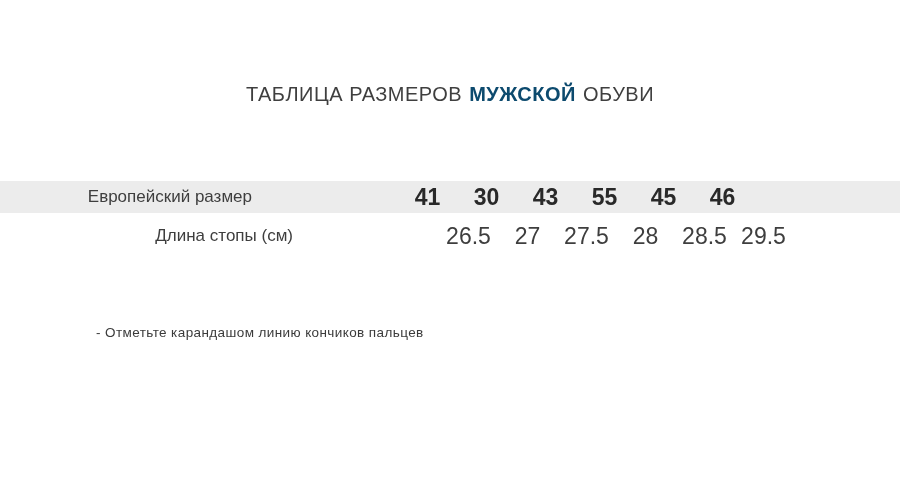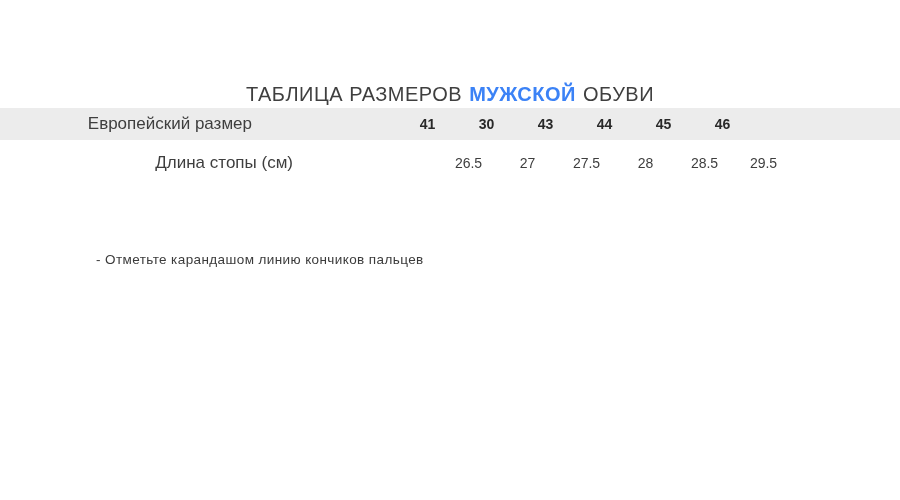--- a/index.html
+++ b/index.html
@@ -20,42 +20,42 @@
     line-height: 27px;
     font-size: 20px;
     font-weight: 400;
     color: #3f3f3f;
     letter-spacing: 0.5px;
     display: flex;
     justify-content: center;
     gap: 7px;
     white-space: nowrap;
   }
-  .title .bold { font-weight: 700; color: #3b82f6; }
+  .title .bold { font-weight: 700; color: #0c4a6e; }
 
-  .size-table { width: 900px; }
+  .size-table { margin-top: 73px; width: 900px; }
   .row { display: flex; align-items: center; width: 900px; }
   .row-sizes { background: #ececec; height: 32px; }
   .row-lengths { background: #ffffff; height: 46px; padding-left: 41px; }
 
   .label-cell {
     width: 252px;
     flex: 0 0 252px;
     text-align: right;
     font-size: 17px;
     font-weight: 400;
     color: #3e3e3e;
     white-space: nowrap;
   }
   .cells { display: flex; margin-left: 146px; }
   .cell {
     width: 59px;
     flex: 0 0 59px;
     text-align: center;
-    font-size: 14px;
+    font-size: 23px;
   }
   .row-sizes .cell { font-weight: 700; color: #292929; }
   .row-lengths .cell { font-weight: 400; color: #3e3e3e; }
 
   .instructions {
     margin: 67px 0 0 96px;
     font-size: 13.5px;
     color: #3b3b3b;
     letter-spacing: 0.4px;
   }
@@ -77,21 +77,21 @@
   </h1>
 
   <div class="size-table">
 
     <div class="row row-sizes">
       <div class="label-cell">Европейский размер</div>
       <div class="cells">
         <div class="cell">41</div>
         <div class="cell">30</div>
         <div class="cell">43</div>
-        <div class="cell">44</div>
+        <div class="cell">55</div>
         <div class="cell">45</div>
         <div class="cell">46</div>
       </div>
     </div>
 
     <div class="row row-lengths">
       <div class="label-cell">Длина стопы (см)</div>
       <div class="cells">
         <div class="cell">26.5</div>
         <div class="cell">27</div>

